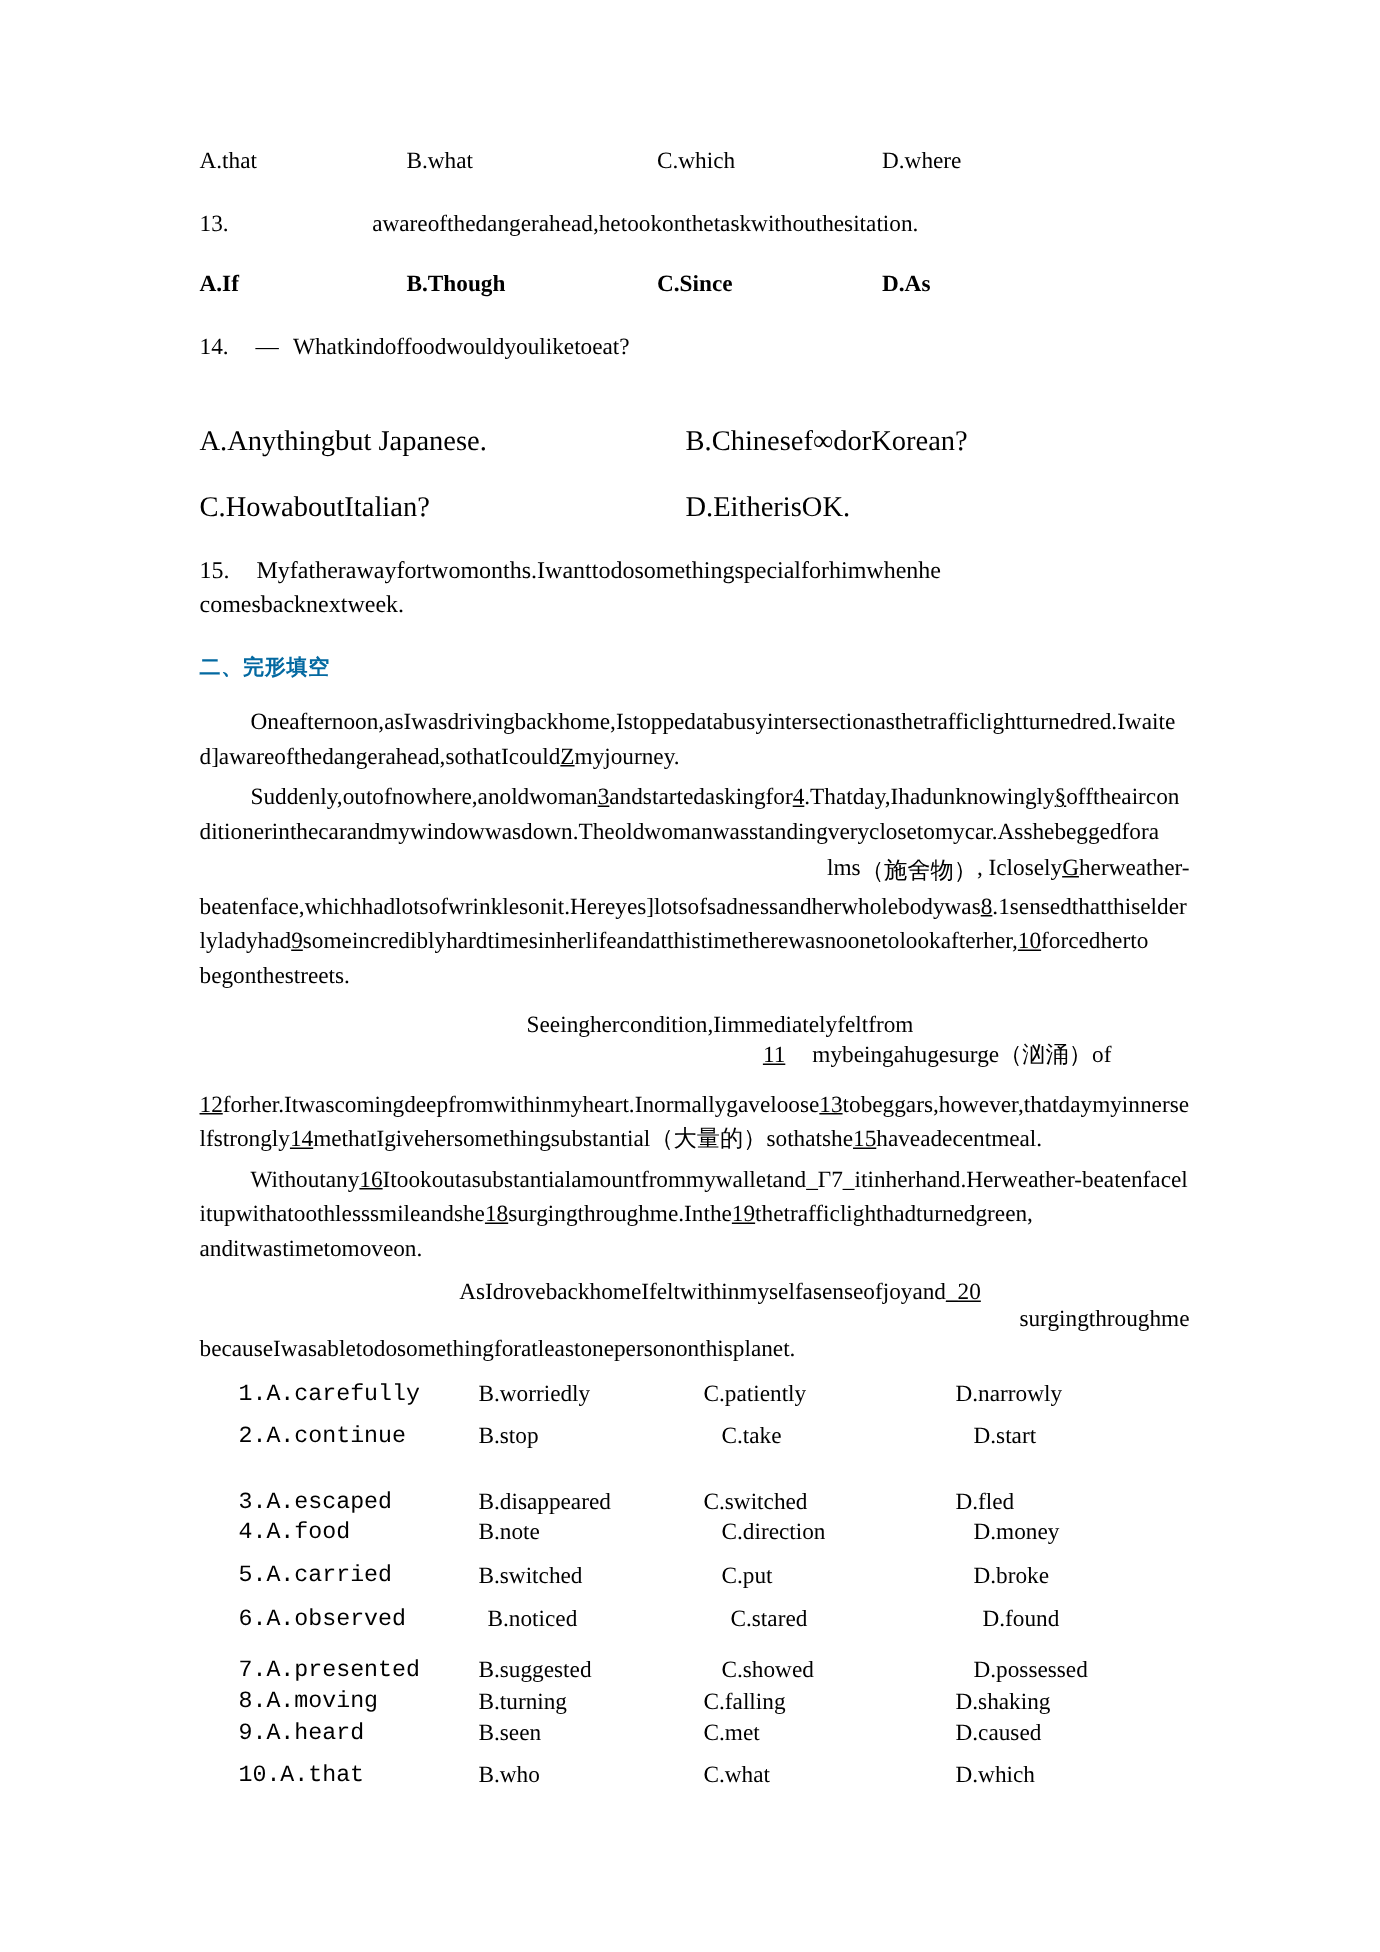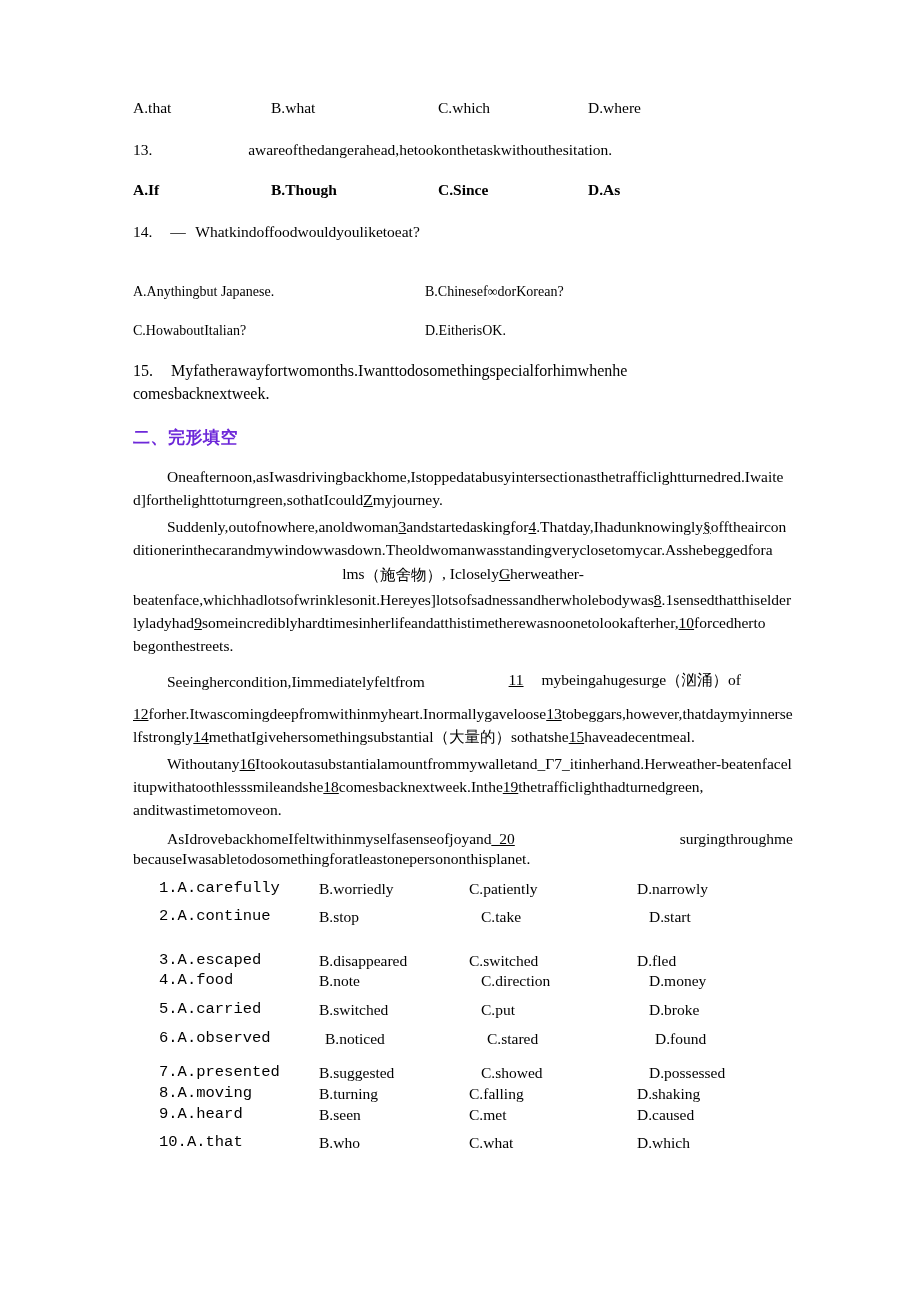--- a/index.html
+++ b/index.html
@@ -38,21 +38,21 @@
     margin-bottom: 0;
     white-space: nowrap;
   }
   .opt-row > span { display: inline-block; }
   .oc1 { width: 138px; }
   .oc2 { width: 167px; }
   .oc3 { width: 150px; }
   .oc4 { width: auto; }
 
   
-  .opt-row2 { display: flex; width: 100%; font-size: 14px; line-height: 1; white-space: nowrap; }
+  .opt-row2 { display: flex; width: 100%; font-size: 19px; line-height: 1; white-space: nowrap; gap: 32px; }
   .opt-row2 > span { display: inline-block; }
   .o2c1 { width: 292px; }
 
   
   .qline {
     font-size: 15.5px;
     line-height: 1;
     white-space: nowrap;
   }
   .qnum { display: inline-block; }
@@ -60,46 +60,47 @@
   .q14-dash { display: inline-block; padding-left: 14px; padding-right: 6px; }
   .q15-gap { display: inline-block; width: 14px; }
 
   .qwrap {
     font-size: 16px;
     line-height: 1.42;
   }
 
   
   .section-head {
-    color: #6d28d9;
+    color: #0369a1;
     font-family: "DejaVu Sans", sans-serif;
     font-weight: bold;
-    font-size: 17px;
+    font-size: 14px;
     letter-spacing: 0.5px;
   }
 
   
   .para {
     font-size: 15.5px;
     line-height: 1.48;
     text-align: justify;
     word-break: break-all;
   }
   .indent { display: inline-block; width: 34px; }
   u.blk { text-decoration: underline; }
   .wide-line {
     display: flex;
     justify-content: space-between;
-    align-items: flex-end;
-    font-size: 15.5px;
-    white-space: nowrap;
+    align-items: center;
+    font-size: 15.5px;
+    white-space: nowrap;
+    flex-direction: column;
   }
   .spaced {
     display: flex;
-    justify-content: center;
+    justify-content: flex-end;
     width: 100%;
     font-size: 15.5px;
   }
   .gap-sm { display: inline-block; width: 18px; }
 
   
   .cloze-list { margin-top: 6px; }
   .cl-row {
     display: flex;
     font-size: 15.5px;
@@ -157,21 +158,21 @@
     <div class="qwrap" style="margin-bottom:21px;">
       <span class="qnum">15.</span>
       <span class="q15-gap"></span><span>Myfatherawayfortwomonths.Iwanttodosomethingspecialforhimwhenhe</span>
       <div>comesbacknextweek.</div>
     </div>
 
 
     <div class="section-head" style="margin-bottom:17px;">二、完形填空</div>
 
     <div class="para" style="margin-bottom:4px;">
-      <span class="indent"></span><span>Oneafternoon,asIwasdrivingbackhome,Istoppedatabusyintersectionasthetrafficlightturnedred.Iwaite</span><span>d]forthelighttoturngreen,sothatIcould</span><u class="blk">Z</u><span>myjourney.</span>
+      <span class="indent"></span><span>Oneafternoon,asIwasdrivingbackhome,Istoppedatabusyintersectionasthetrafficlightturnedred.Iwaite</span><span>d]awareofthedangerahead,sothatIcould</span><u class="blk">Z</u><span>myjourney.</span>
     </div>
 
     <div class="para">
       <span class="indent"></span><span>Suddenly,outofnowhere,anoldwoman</span><u class="blk">3</u><span>andstartedaskingfor</span><u class="blk">4</u><span>.Thatday,Ihadunknowingly</span><u class="blk">§</u><span>offtheairco</span><span>nditionerinthecarandmywindowwasdown.Theoldwomanwasstandingveryclosetomycar.Asshebeggedfora</span>
     </div>
 
     <div class="spaced" style="margin:3px 0;">
       <span>lms</span>
       <span>（</span>
       <span>施</span>
@@ -189,21 +190,21 @@
     <div class="wide-line" style="margin-top:12px;margin-bottom:12px;">
       <span><span class="indent"></span><span>Seeinghercondition,Iimmediatelyfeltfrom</span></span>
       <span style="margin-left:auto;padding-right:52px;"><u class="blk">11</u><span class="gap-sm"></span><span>mybeingahugesurge（汹涌）of</span></span>
     </div>
 
     <div class="para" style="margin-bottom:4px;">
       <u class="blk">12</u><span>forher.Itwascomingdeepfromwithinmyheart.Inormallygaveloose</span><u class="blk">13</u><span>tobeggars,however,thatdaymyin</span><span>nerselfstrongly</span><u class="blk">14</u><span>methatIgivehersomethingsubstantial（大量的）sothatshe</span><u class="blk">15</u><span>haveadecentmeal.</span>
     </div>
 
     <div class="para" style="margin-bottom:4px;">
-      <span class="indent"></span><span>Withoutany</span><u class="blk">16</u><span>Itookoutasubstantialamountfrommywalletand</span><span>_Γ7_</span><span>itinherhand.Herweather-</span><span>beatenfacelitupwithatoothlesssmileandshe</span><u class="blk">18</u><span>comesbacknextweek.Inthe</span><u class="blk">19</u><span>thetrafficlighthadturnedgreen,</span>
+      <span class="indent"></span><span>Withoutany</span><u class="blk">16</u><span>Itookoutasubstantialamountfrommywalletand</span><span>_Γ7_</span><span>itinherhand.Herweather-</span><span>beatenfacelitupwithatoothlesssmileandshe</span><u class="blk">18</u><span>surgingthroughme.Inthe</span><u class="blk">19</u><span>thetrafficlighthadturnedgreen,</span>
       <div>anditwastimetomoveon.</div>
     </div>
 
     <div class="wide-line" style="margin-top:8px;">
       <span><span class="indent"></span><span>AsIdrovebackhomeIfeltwithinmyselfasenseofjoyand</span><u class="blk">_20</u></span>
       <span style="margin-left:auto;">surgingthroughme</span>
     </div>
     <div class="para" style="margin-bottom:10px;">becauseIwasabletodosomethingforatleastonepersononthisplanet.</div>
 
     <div class="cloze-list">

